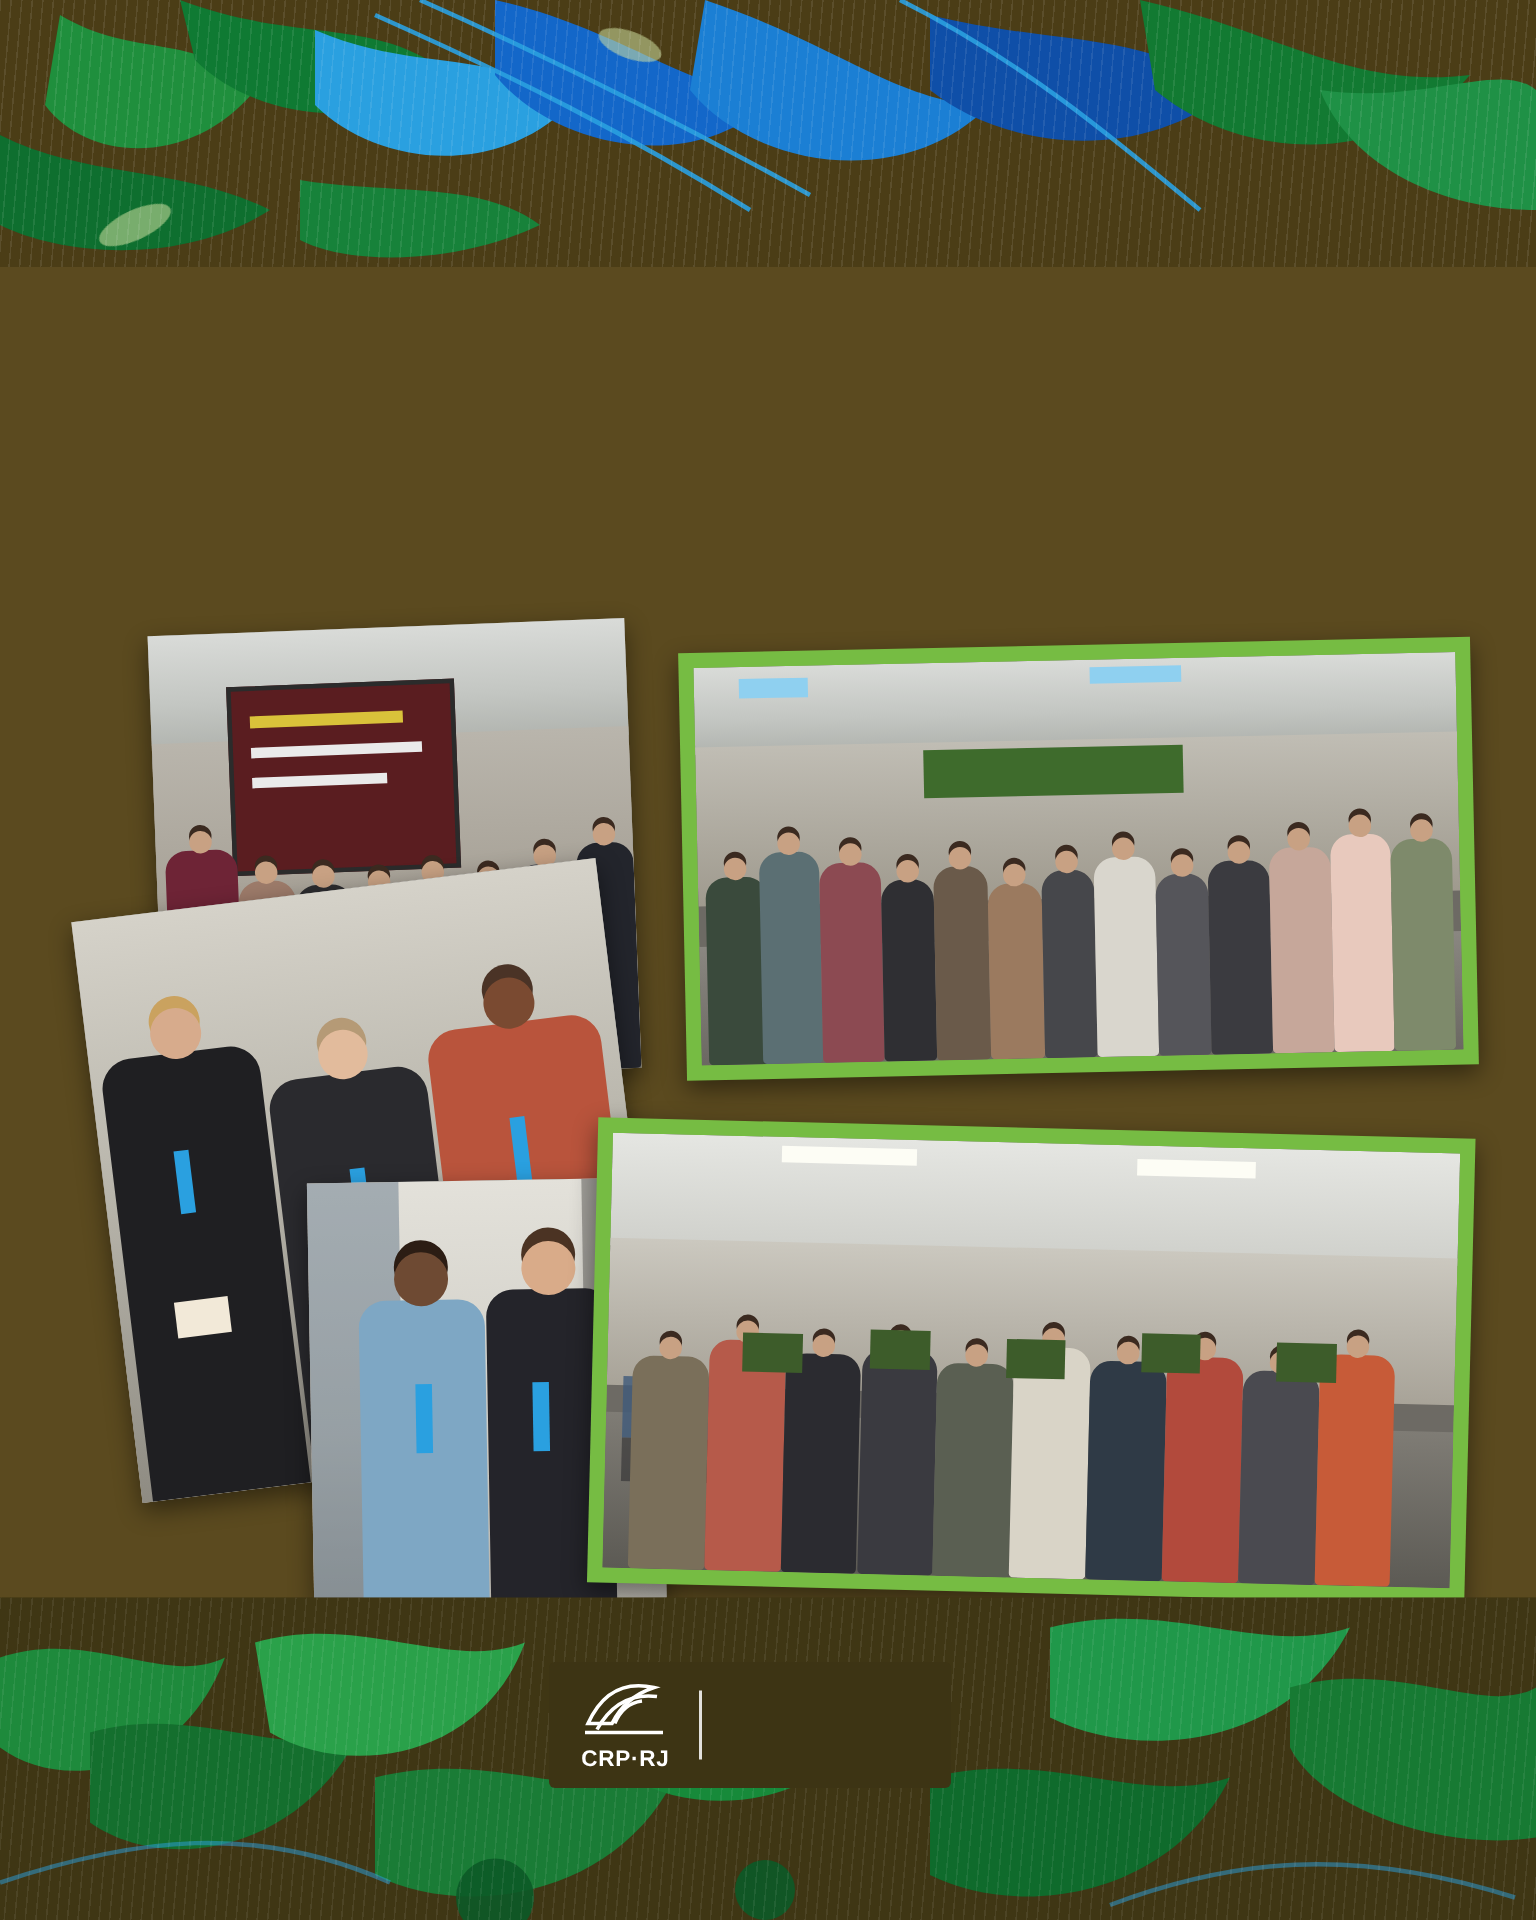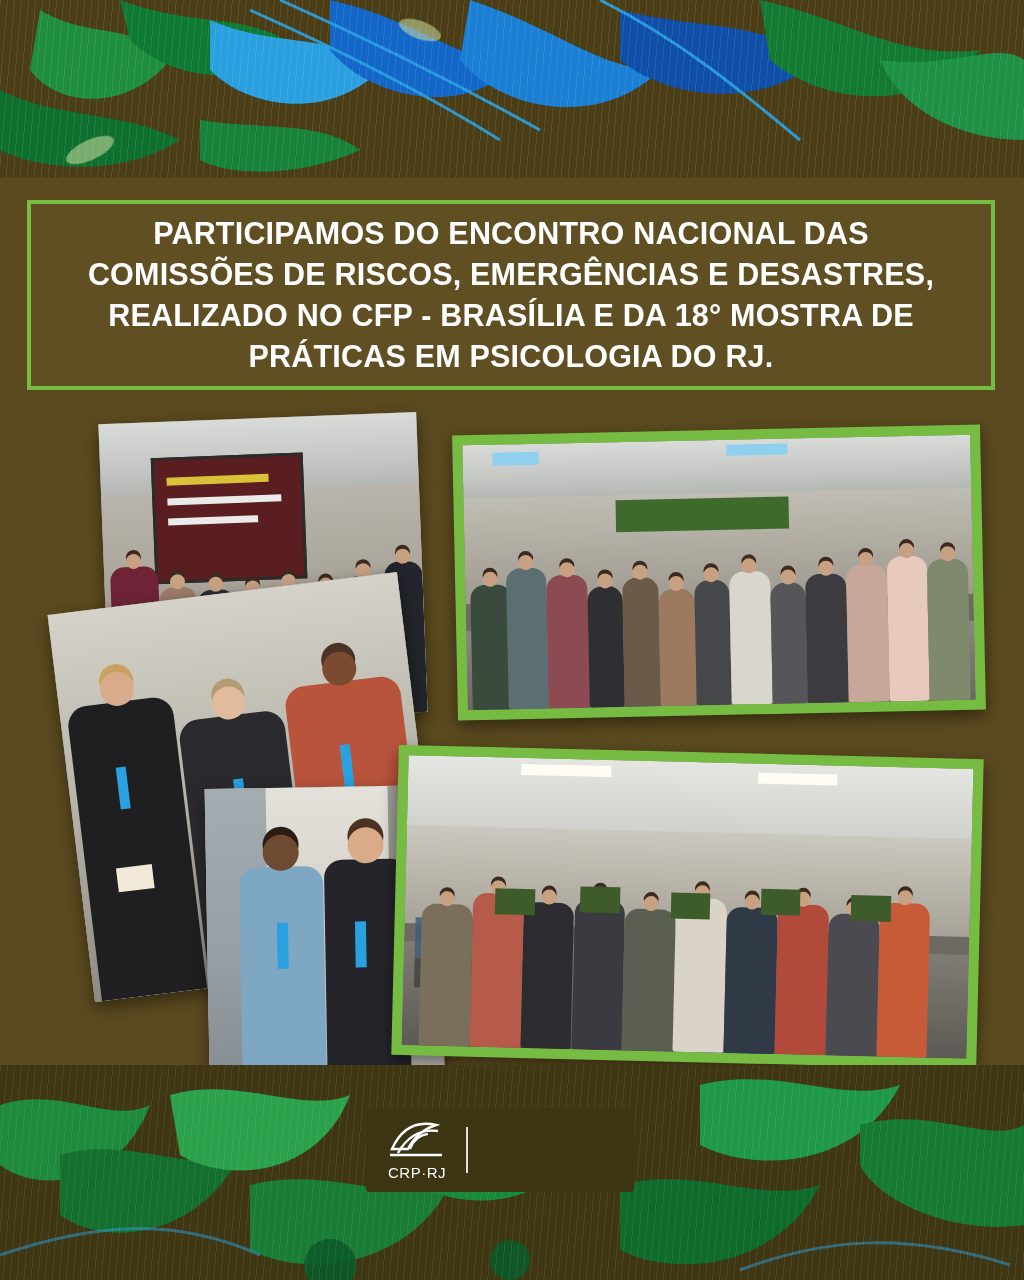--- a/index.html
+++ b/index.html
@@ -180,21 +180,21 @@
     width: 74px;
     display: flex;
     flex-direction: column;
     align-items: center;
     justify-content: center;
     gap: 3px;
   }
   .logo-mark svg { display: block; }
   .logo-acronym {
     color: #ffffff;
-    font-weight: normal;
+    font-weight: bold;
     font-size: 15px;
     letter-spacing: 0.5px;
   }
   .logo-divider {
     width: 2px;
     height: 46px;
     background: #ffffff;
     opacity: 0.85;
   }
   .logo-words {
@@ -233,23 +233,20 @@
       </g>
       <g fill="#cfe0a0" opacity="0.55">
         <ellipse cx="90" cy="150" rx="26" ry="10" transform="rotate(-25 90 150)"></ellipse>
         <ellipse cx="420" cy="30" rx="22" ry="9" transform="rotate(20 420 30)"></ellipse>
       </g>
       <rect x="0" y="0" width="1024" height="178" fill="url(#none)"></rect>
     </svg>
     <div class="top-hatch"></div>
   </div>
 
-  <div class="headline-box">
-    <div class="headline-text">PARTICIPAMOS DO ENCONTRO NACIONAL DAS COMISSÕES DE RISCOS, EMERGÊNCIAS E DESASTRES, REALIZADO NO CFP - BRASÍLIA E DA 18° MOSTRA DE PRÁTICAS EM PSICOLOGIA DO RJ.</div>
-  </div>
 
   <div class="photo polaroid ph1">
     <div class="inner">
       <div class="scene">
         <div class="ceiling"></div>
         <div class="wall"></div>
         <div class="floor" style="height:30%"></div>
         <div class="screen" style="left:16%; top:12%; width:46%; height:40%;">
           <div style="position:absolute;left:8%;top:14%;width:70%;height:8px;background:#d9c23a"></div>
           <div style="position:absolute;left:8%;top:32%;width:78%;height:7px;background:#eaeaea"></div>

